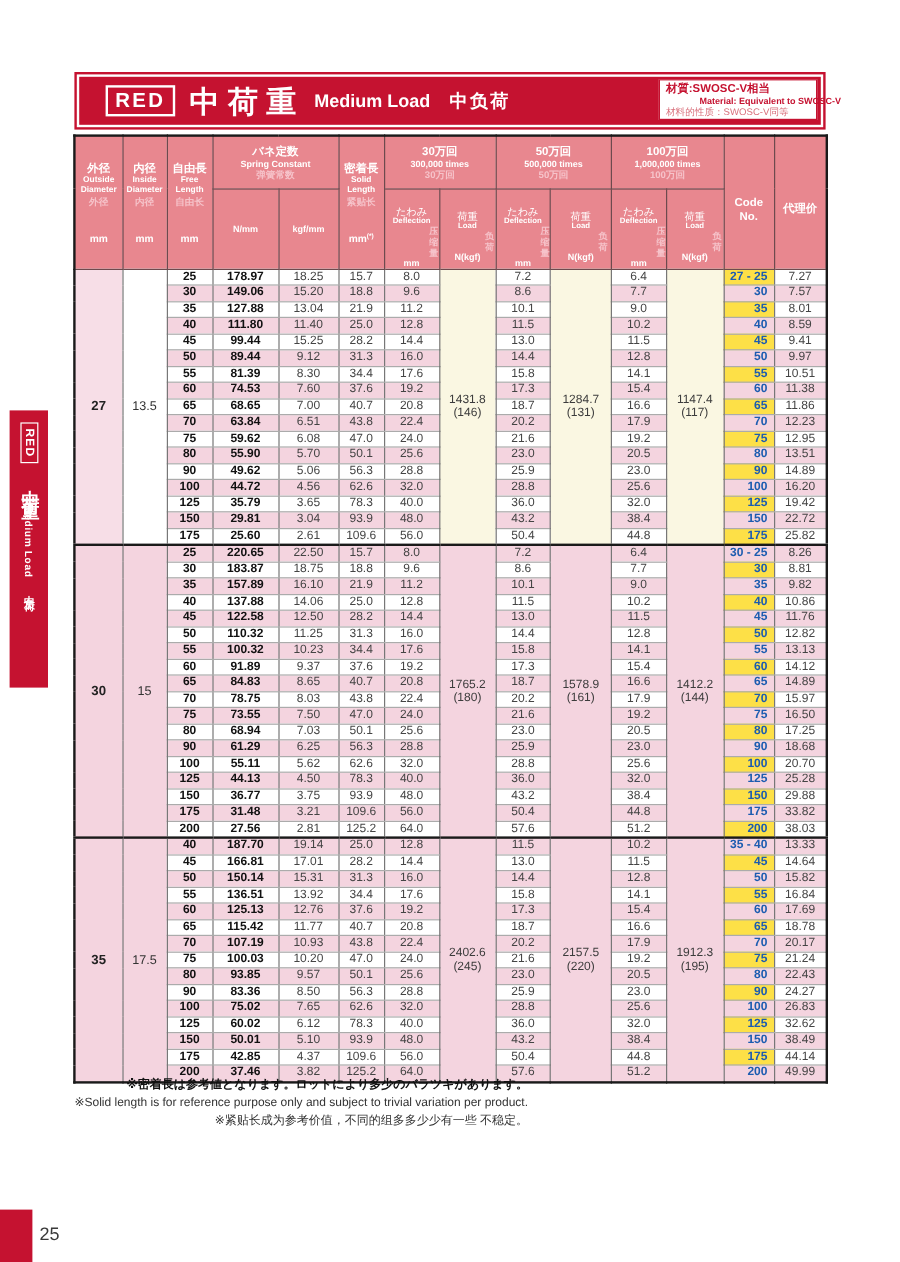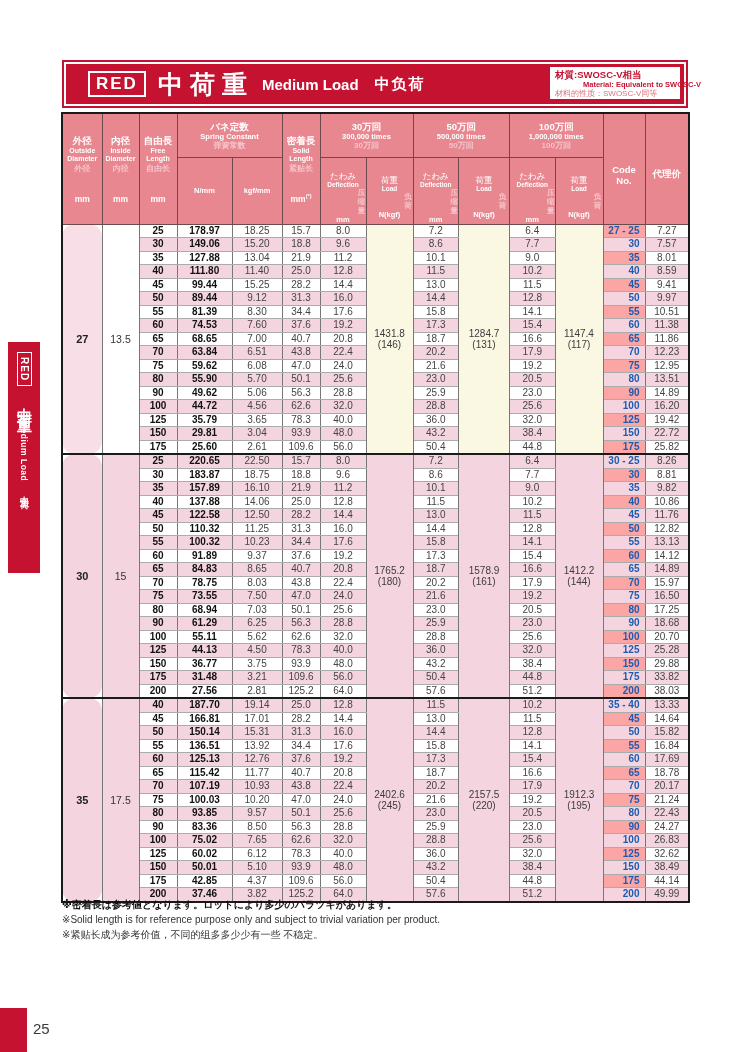--- a/index.html
+++ b/index.html
@@ -68,29 +68,29 @@
   .hcn2{font-size:7.5px;color:#F6C3CA;line-height:9px;margin-left:37px;}
   .hunit2{font-size:7.5px;font-weight:bold;line-height:9px;}
   .hbig{font-size:9.5px;font-weight:bold;}
   
   tbody td{
     height:12.85px;line-height:12.5px;font-size:10px;color:#444;background:#fff;
     border-left:1px solid #777;border-right:1px solid #777;
     border-top:1px solid #ababab;border-bottom:1px solid #ababab;
   }
   tr.pink td{background:#F4D4DF;}
-  td.od{background:#F7DEE7;font-weight:bold;color:#222;font-size:11px;border-radius:13px;}
+  td.od{background:#F7DEE7;font-weight:bold;color:#222;font-size:11px;}
   td.idc{background:#fff;color:#333;font-size:10.5px;}
   td.load{background:#FAF7E2;color:#3c3c3c;line-height:11px;font-size:10px;}
-  td.codec{background:#fca5a5;color:#1C5CB0;font-weight:bold;text-align:right;padding-right:5px;}
+  td.codec{background:#fde047;color:#1C5CB0;font-weight:bold;text-align:right;padding-right:5px;}
   td.fl{font-weight:bold;color:#111;}
   td.nmm{font-weight:bold;color:#111;}
   tr.block-start td{border-top:2px solid #1a1a1a;}
   
-  .footnotes{position:absolute;left:62px;top:897px;text-align:left;}
+  .footnotes{position:absolute;left:62px;top:897px;text-align:right;}
   .fn1{font-size:10px;color:#111;line-height:15px;font-weight:bold;}
   .fn2{font-size:10px;color:#333;line-height:15px;}
   .fn3{font-size:10px;color:#333;line-height:15px;}
   
   .page-block{position:absolute;left:0;top:1008px;width:27px;height:44px;background:#C51230;}
   .page-num{position:absolute;left:33px;top:1020px;font-size:15px;color:#3a3a3a;}
 </style>
 </head>
 <body>
 

